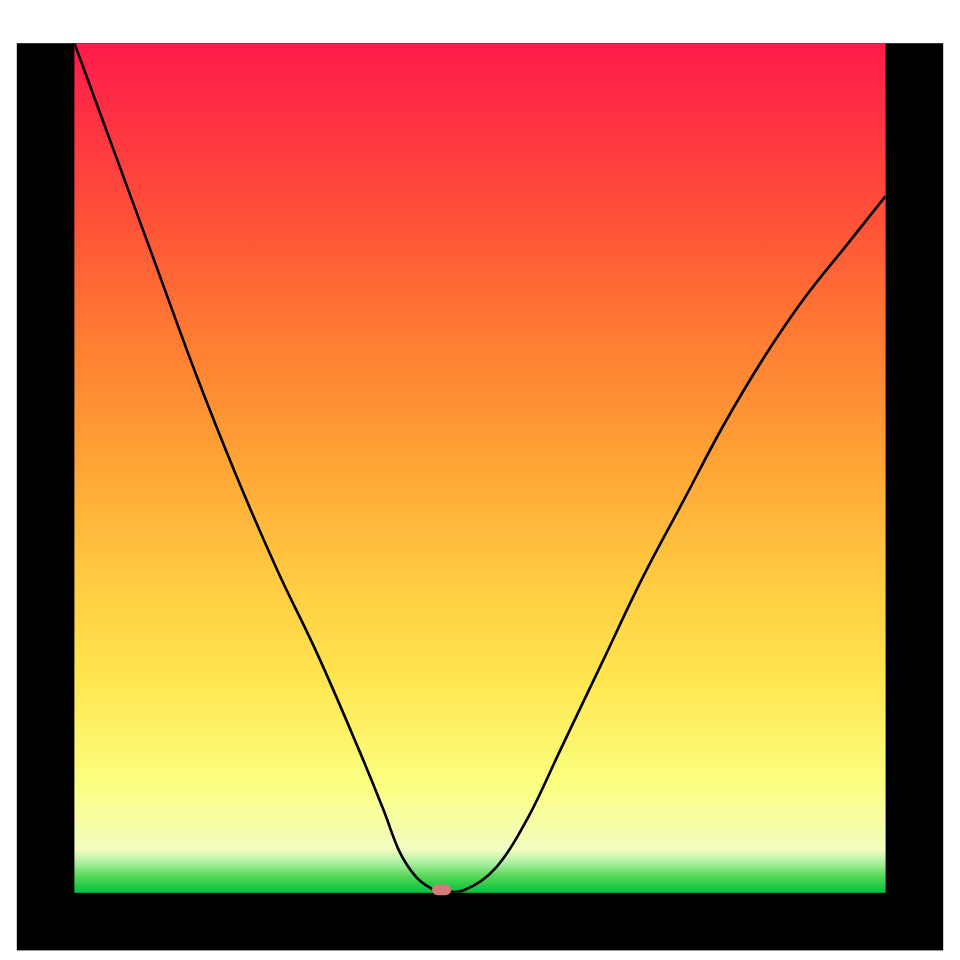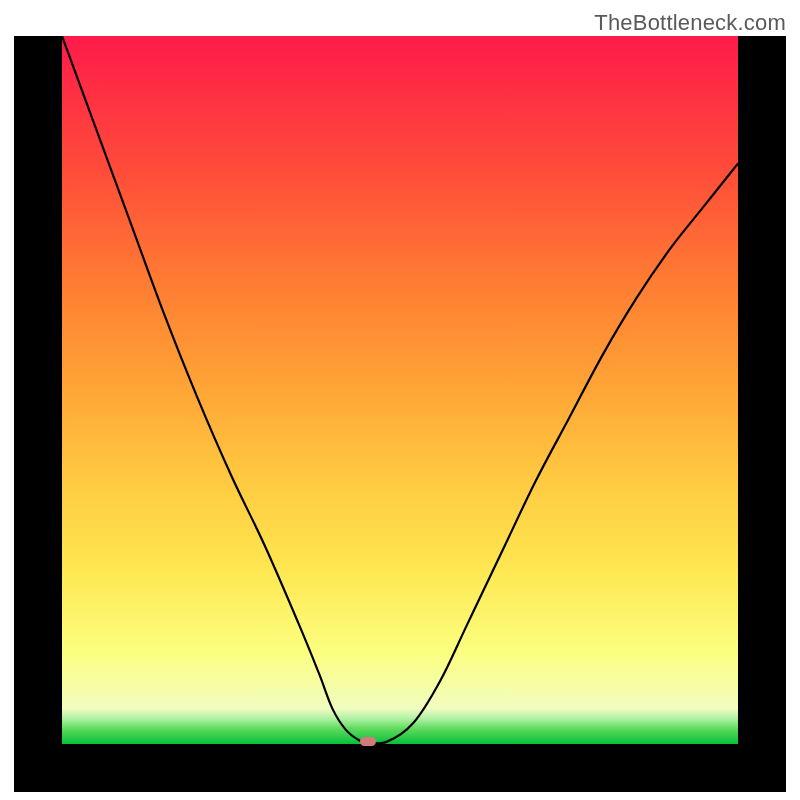--- a/index.html
+++ b/index.html
@@ -85,14 +85,13 @@
   <div class="plot-area">
     <div class="gradient"></div>
 
     <svg class="curve-svg" viewBox="0 0 676 708" preserveAspectRatio="none">
       <path fill="none" stroke="#000000" stroke-width="2.2" d="M 0.00 0.00 C 6.08 16.57, 21.63 58.91, 33.80 92.04 C 45.97 125.17, 55.43 150.95, 67.60 184.08 C 79.77 217.21, 89.23 244.26, 101.40 276.12 C 113.57 307.98, 123.03 331.77, 135.20 361.08 C 147.37 390.39, 156.83 412.20, 169.00 438.96 C 181.17 465.72, 190.63 483.00, 202.80 509.76 C 214.97 536.52, 226.87 564.70, 236.60 587.64 C 246.33 610.58, 250.80 621.91, 256.88 637.20 C 262.96 652.49, 265.53 662.40, 270.40 672.60 C 275.27 682.80, 279.05 688.11, 283.92 693.84 C 288.79 699.57, 293.79 702.29, 297.44 704.46 C 301.09 706.63, 299.33 705.62, 304.20 705.88 C 309.07 706.13, 315.96 709.32, 324.48 705.88 C 333.00 702.44, 341.79 697.85, 351.52 686.76 C 361.25 675.67, 368.83 662.12, 378.56 644.28 C 388.29 626.44, 394.65 610.58, 405.60 587.64 C 416.55 564.70, 427.23 542.33, 439.40 516.84 C 451.57 491.35, 461.03 470.25, 473.20 446.04 C 485.37 421.83, 494.83 405.26, 507.00 382.32 C 519.17 359.38, 528.63 340.26, 540.80 318.60 C 552.97 296.94, 562.43 281.08, 574.60 261.96 C 586.77 242.84, 596.23 228.97, 608.40 212.40 C 620.57 195.83, 630.03 185.21, 642.20 169.92 C 654.37 154.63, 669.92 135.09, 676.00 127.44" id="curve-path"></path>
     </svg>
 
     <div class="marker" id="marker" style="left: 298px; top: 701px; width: 16px; height: 9px;"></div>
   </div>
 
-  <div class="attribution">TheBottleneck.com</div>
 </div>
 
 </body></html>

